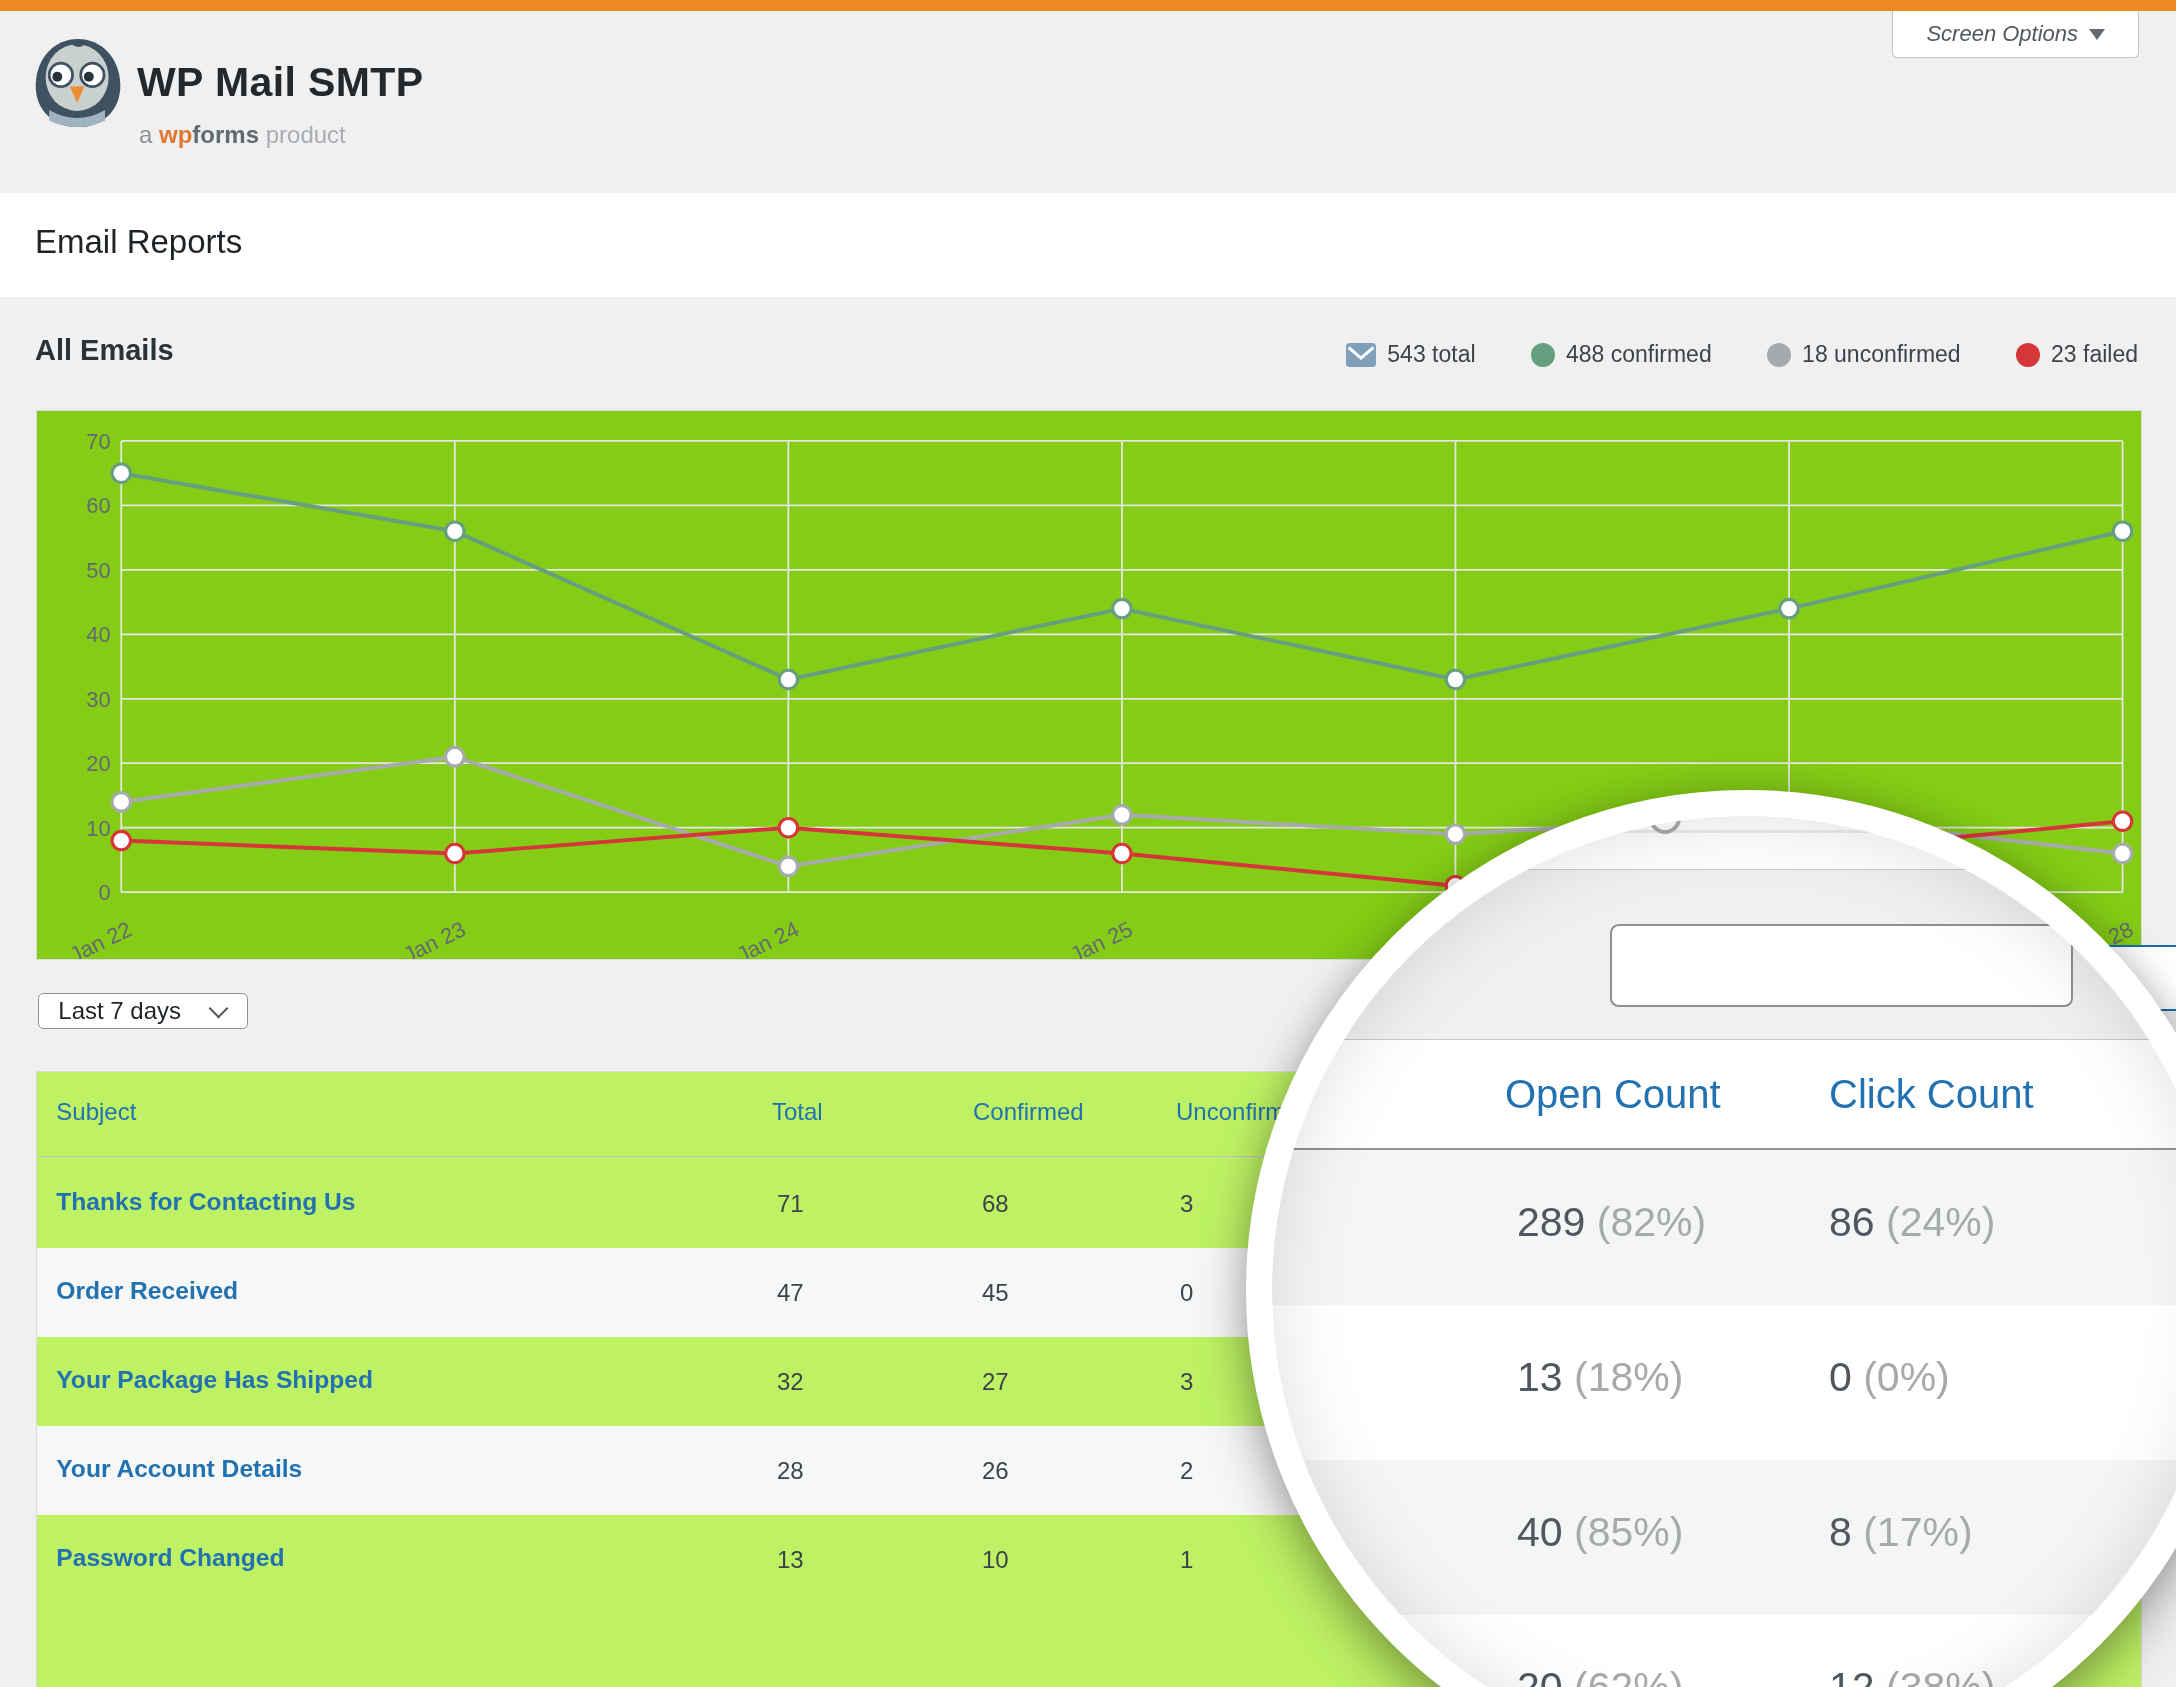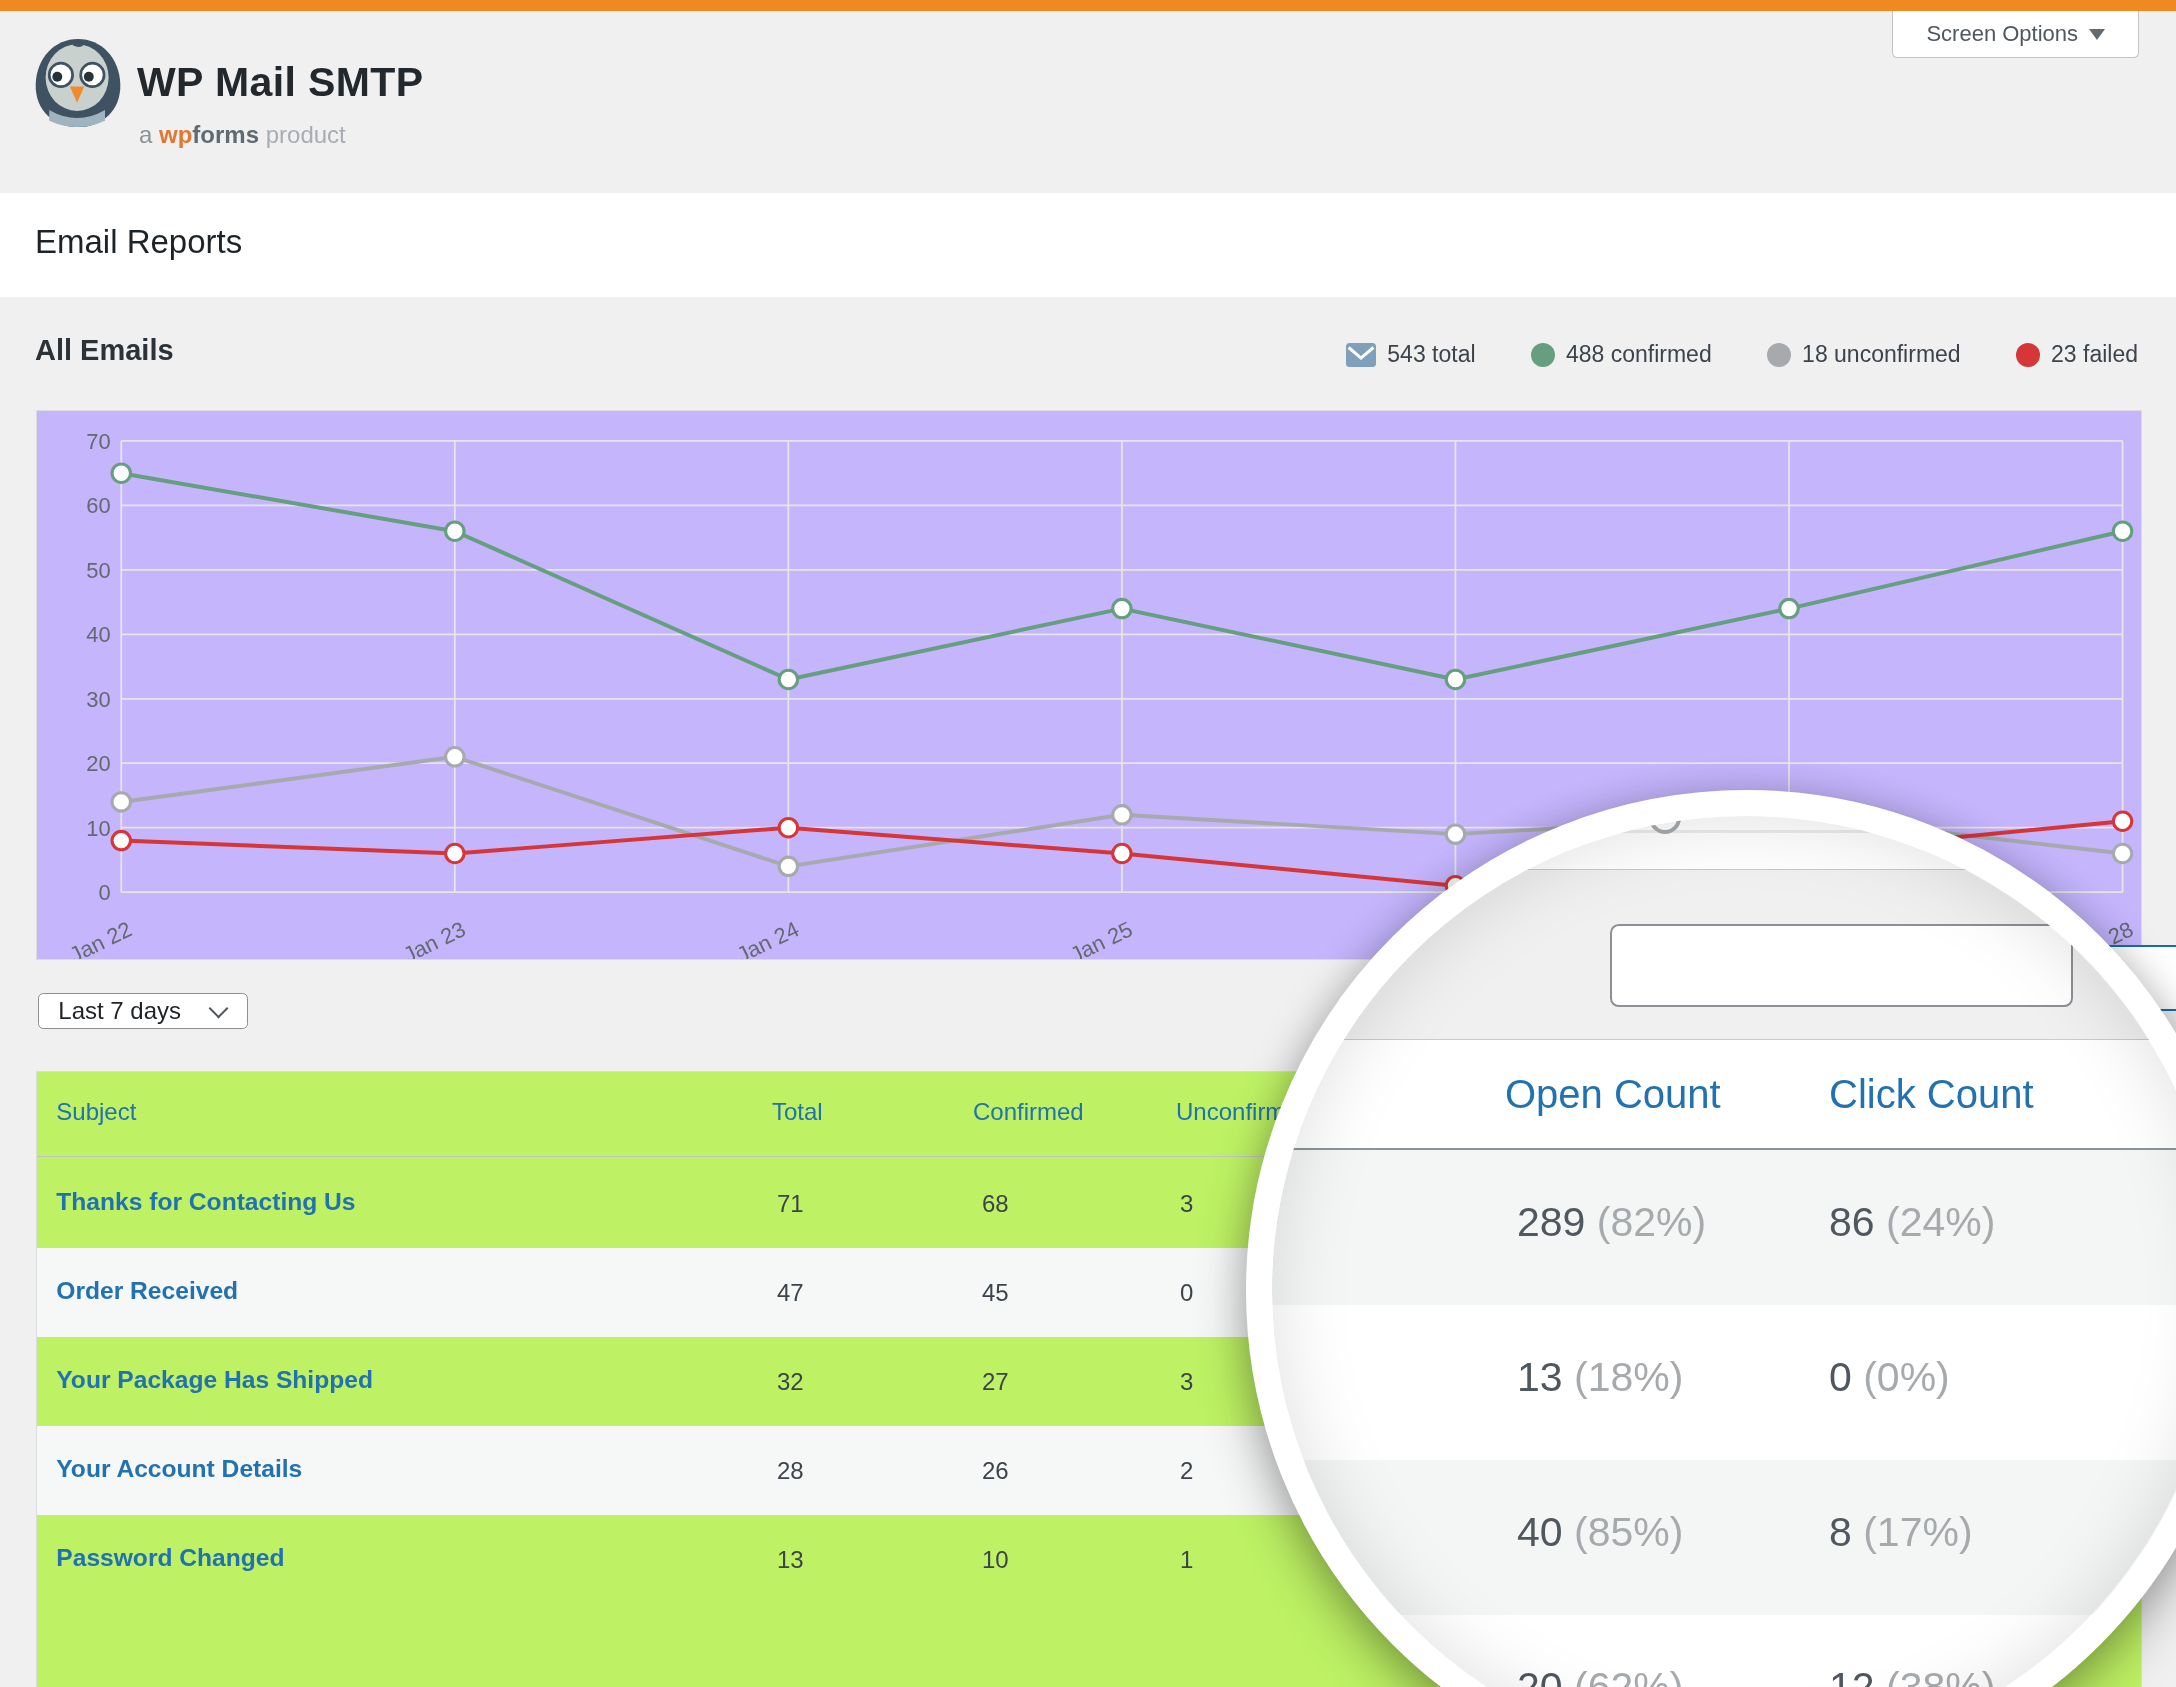--- a/index.html
+++ b/index.html
@@ -14,32 +14,32 @@
   .logo { position:absolute; left:33px; top:27px; width:90px; height:90px; }
   .brand-title { position:absolute; left:137px; top:48px; font-size:41px; font-weight:bold; color:#23282d; letter-spacing:0.4px; }
   .brand-tagline { position:absolute; left:139px; top:110px; font-size:24px; color:#8c9196; }
   .brand-tagline .wp { color:#e27730; font-weight:bold; }
   .brand-tagline .forms { color:#5f6a72; font-weight:bold; }
   .brand-tagline .prod { color:#a7adb3; }
   .screen-options {
     position:absolute; left:1892px; top:11.4px; width:247px; height:47px;
     background:#fff; border:1.8px solid #c3c4c7; border-top:none; border-radius:0 0 5.3px 5.3px;
     display:flex; align-items:center; justify-content:center; gap:10.5px;
-    font-size:22px; color:#50575e; cursor:pointer; z-index:4;
+    font-size:22px; color:#50575e; cursor:pointer; z-index:4;font-style:italic;
   }
   .tri-down { width:0; height:0; border-left:8.8px solid transparent; border-right:8.8px solid transparent; border-top:11.4px solid #646970; }
   .title-band { position:absolute; left:0; top:193px; width:2177px; height:104px; background:#fff; }
   .page-title { position:absolute; left:35px; top:30px; font-size:33px; font-weight:normal; color:#1d2327; }
   
   .section-title { position:absolute; left:35px; top:334px; font-size:29px; font-weight:bold; color:#2c3338; }
   .legend { position:absolute; top:341px; right:39px; display:flex; align-items:center; gap:55px; font-size:23px; color:#3c434a; }
   .legend-item { display:flex; align-items:center; gap:11.4px; }
   .dot { width:24px; height:24px; border-radius:50%; display:inline-block; }
   
-  .chart-card { position:absolute; left:36px; top:410px; width:2106px; height:550px; background:#c4b5fd; border:0.9px solid #dcdcde; }
+  .chart-card { position:absolute; left:36px; top:410px; width:2106px; height:550px; background:#84cc16; border:0.9px solid #dcdcde; }
   
   .range-select {
     position:absolute; left:38px; top:993px; width:210px; height:36px; background:#fff;
     border:1.8px solid #8c8f94; border-radius:5.3px; display:flex; align-items:center; justify-content:space-between;
     padding:0 19.3px; font-size:24px; color:#1d2327; cursor:pointer; z-index:2;
   }
   .chev { width:14px; height:14px; border-left:2.6px solid #50575e; border-bottom:2.6px solid #50575e; transform:rotate(-45deg) translateY(-3.5px); }
   
   .table-card { position:absolute; left:36px; top:1071px; width:2106px; height:617px; background:#bef264; border:0.9px solid #dcdcde; border-bottom:none; }
   .t-head { position:absolute; left:0; top:0; width:100%; height:85px; border-bottom:1.8px solid #c3c4c7; }

